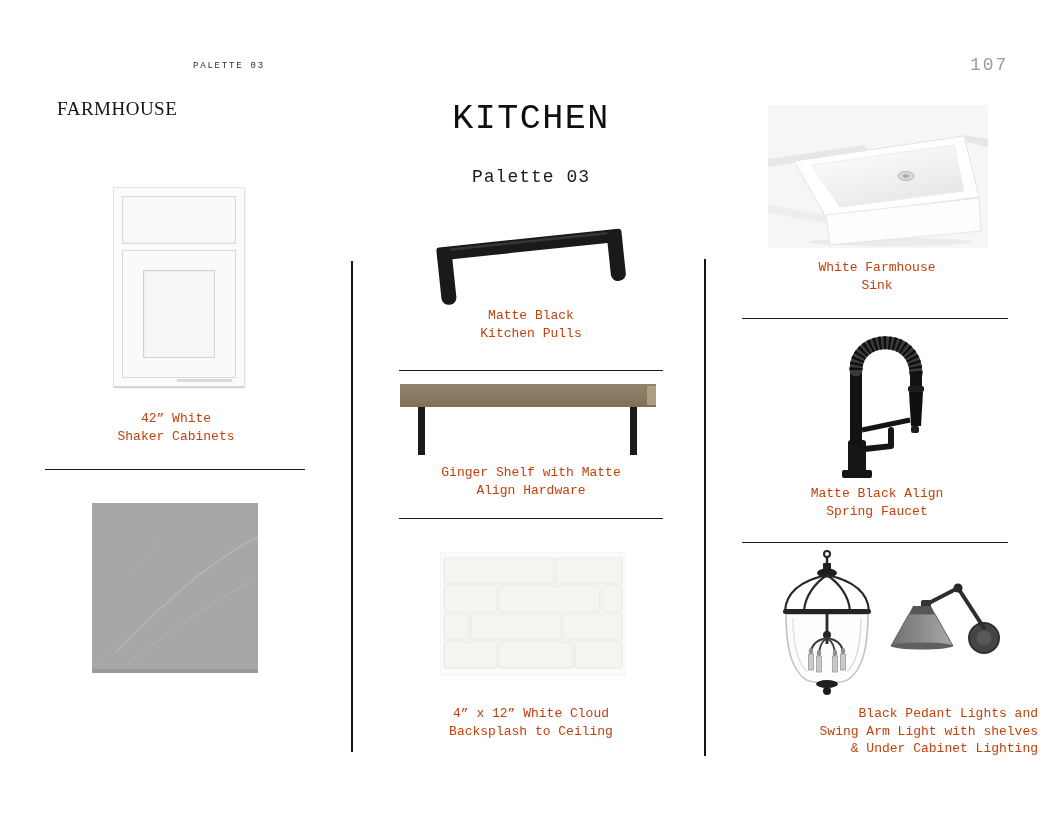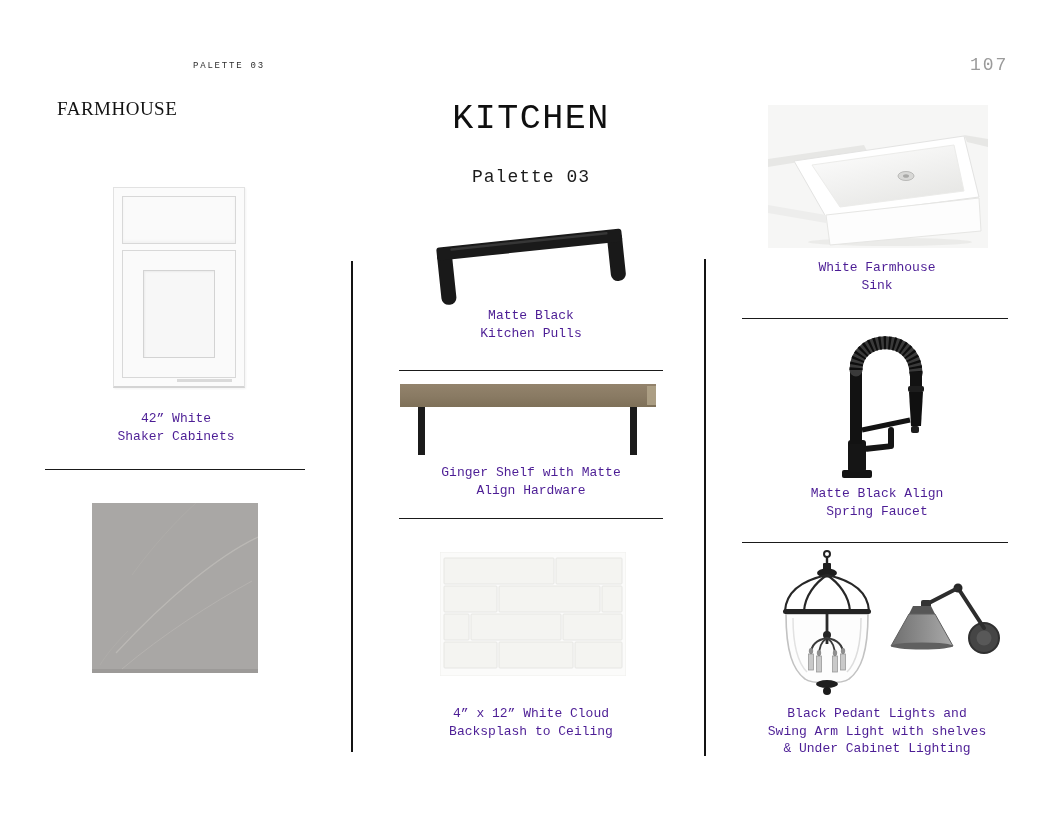--- a/index.html
+++ b/index.html
@@ -10,21 +10,21 @@
   
   .brand{font-family:"Liberation Serif","DejaVu Serif",serif;font-size:19px;letter-spacing:.5px;color:#131313;}
   .palette-tag{font-size:9px;letter-spacing:1.8px;color:#2e2e2e;}
   .page-num{font-size:18px;letter-spacing:2px;color:#9b9b9b;}
 
   
   .title{font-family:Liberation Mono, monospace;font-size:35px;letter-spacing:1.5px;color:#0f0f0f;text-align:center;}
   .subtitle{font-size:18px;letter-spacing:1px;color:#1c1c1c;text-align:center;}
 
   
-  .label{font-size:13px;line-height:17.5px;text-align:center;color:#4c1d95;}
+  .label{font-size:13px;line-height:17.5px;text-align:center;color:#c2410c;}
   .label .ln{white-space:nowrap;}
 
   
   .hrule{height:1.3px;background:#1a1a1a;}
   .vrule{width:1.5px;background:#141414;}
 
   
   .cab{background:#fbfbfb;border:1px solid #e2e2e2;border-bottom:2px solid #d4d4d4;box-shadow:1px 1px 2px rgba(0,0,0,.05);}
   .cab .drawer{position:absolute;left:8px;top:8px;right:8px;height:46px;background:#fafafa;
                border:1px solid #d8d8d8;box-shadow:inset 0 -2px 3px rgba(0,0,0,.04);}
@@ -223,19 +223,19 @@
       <line x1="229" y1="80" x2="203" y2="40" stroke="#2d2d2d" stroke-width="4" stroke-linecap="round"></line>
       <circle cx="203" cy="40" r="4.5" fill="#272727"></circle>
       <line x1="203" y1="40" x2="172" y2="56" stroke="#2d2d2d" stroke-width="4" stroke-linecap="round"></line>
       <rect x="166" y="52" width="10" height="8" rx="2" fill="#333333"></rect>
       <rect x="160" y="58" width="14" height="12" fill="#474747"></rect>
       <polygon points="154,66 180,66 176,58 158,58" fill="#565656"></polygon>
       <polygon points="136,98 198,98 180,66 154,66" fill="url(#shadegrad)" stroke="#5f5f5f" stroke-width="1"></polygon>
       <ellipse cx="167" cy="98" rx="31" ry="3.5" fill="#606060"></ellipse>
     </g>
   </svg>
-  <div class="abs label" style="left:745px;top:705px;width:264px;">
+  <div class="abs label" style="left:774px;top:705px;width:264px;text-align:right;">
     <div class="ln">Black Pedant Lights and</div>
     <div class="ln">Swing Arm Light with shelves</div>
     <div class="ln">&amp; Under Cabinet Lighting</div>
   </div>
 
 </div>
 
 </body></html>

